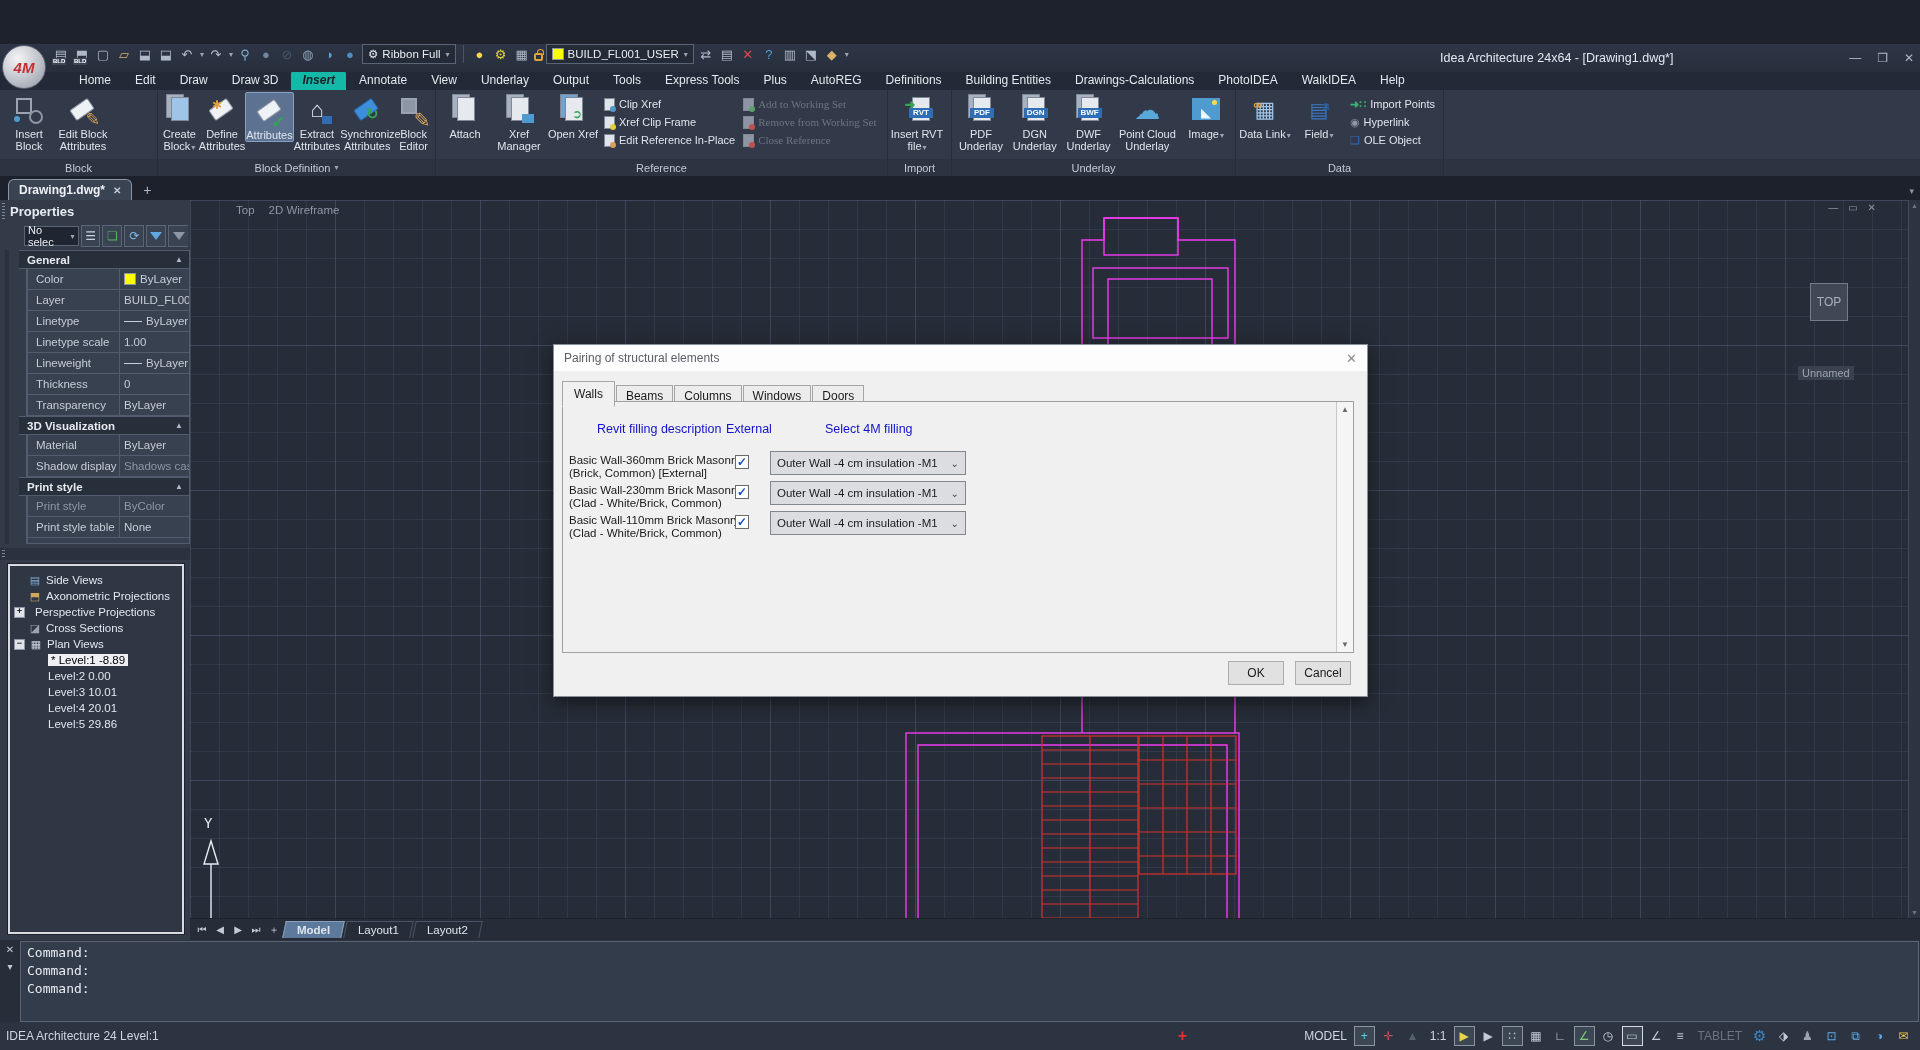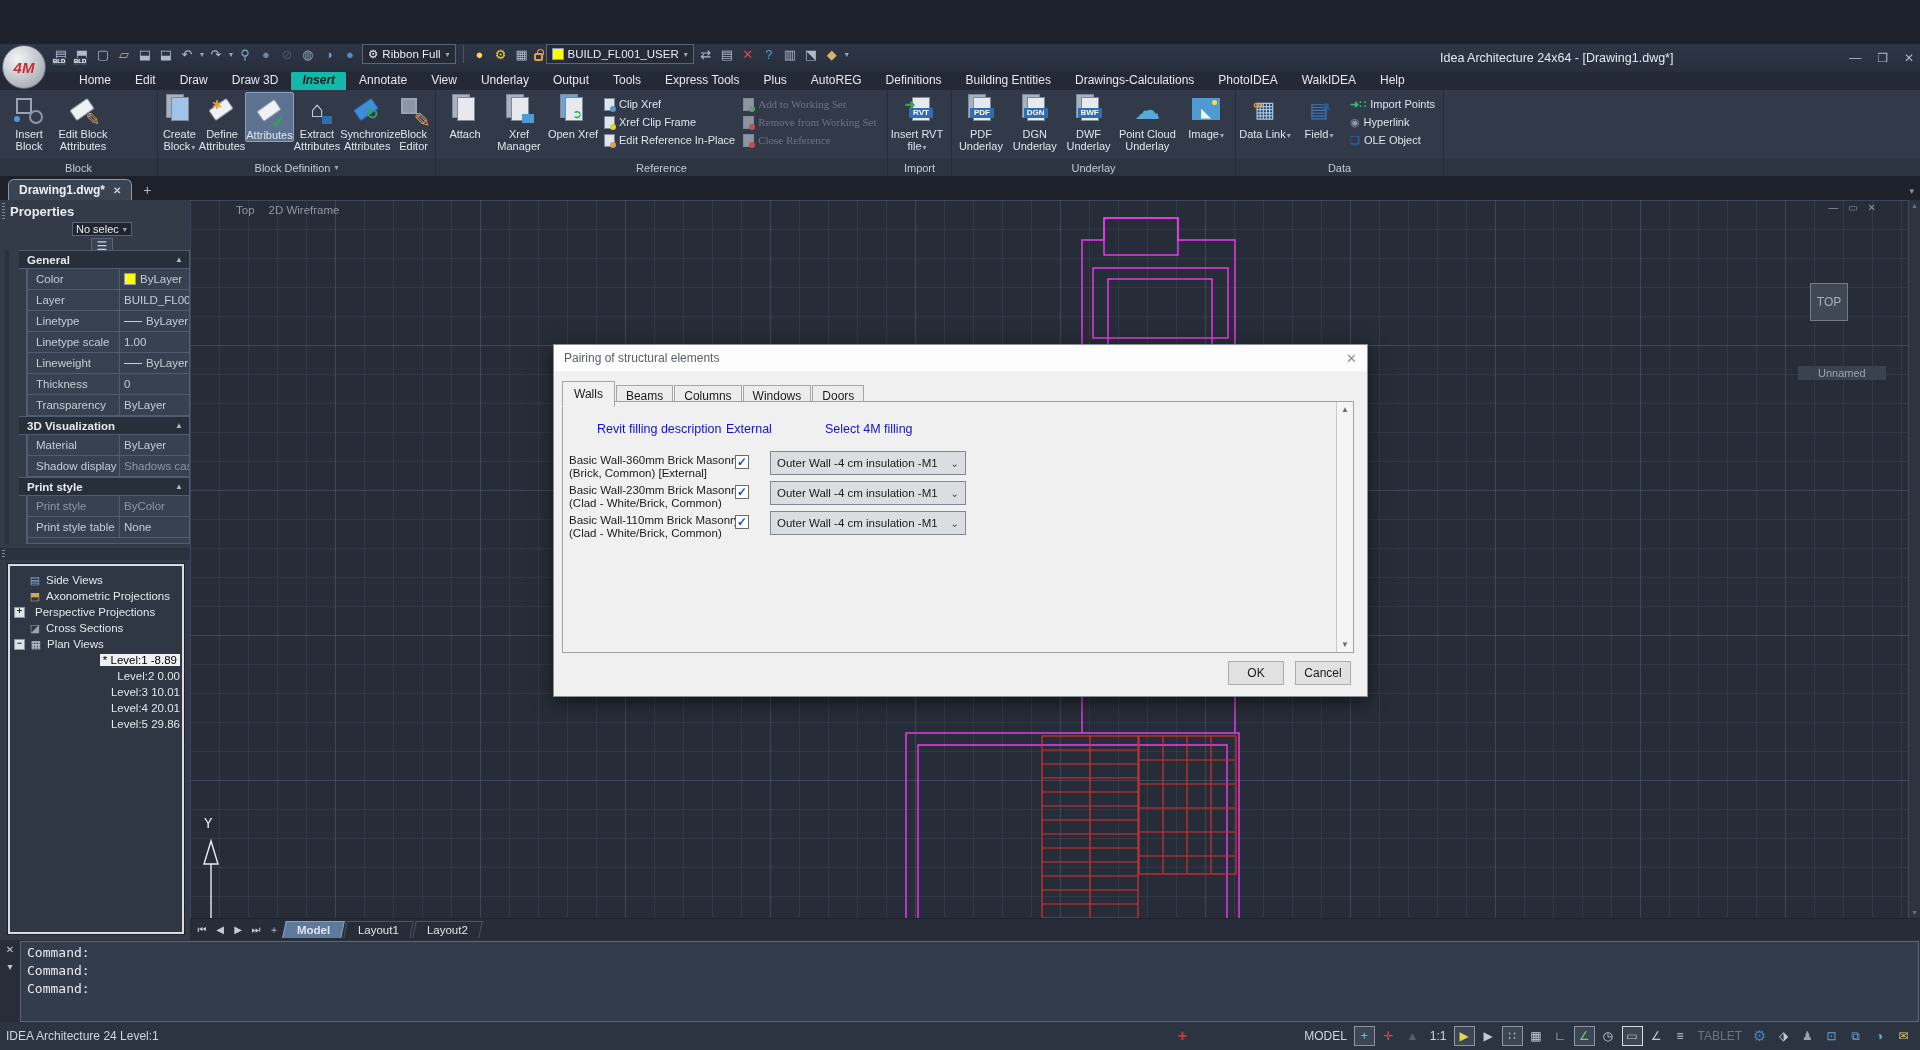--- a/index.html
+++ b/index.html
@@ -87,21 +87,21 @@
   .dcaret { position:absolute; right:6px; bottom:4px; color:#8d96a5; font-size:9px; }
 
   
   .main { flex:1; display:flex; min-height:0; }
   .leftcol { width:190px; flex:0 0 auto; background:#333b49; display:flex; flex-direction:column; }
 
   .props-title { height:22px; display:flex; align-items:center; padding-left:10px; font-size:13px;
     font-weight:bold; color:#e8ecf2; position:relative; }
   .props-title:before { content:""; position:absolute; left:2px; top:3px; bottom:3px; width:3px;
     background:repeating-linear-gradient(#7e8896 0 1px, transparent 1px 3px); }
-  .props-toolbar { height:28px; display:flex; align-items:center; gap:2px; padding:0 2px 0 16px;flex-direction:column; }
+  .props-toolbar { height:28px; display:flex; align-items:center; gap:2px; padding:0 2px 0 24px; }
   .pcombo { width:60px; height:20px; background:#1f2631; border:1px solid #5a6578; color:#e8ecf2;
     font-size:11px; display:flex; align-items:center; padding:0 3px; gap:3px; }
   .pbtn { width:22px; height:22px; border:1px solid #5a6578; background:#3a4351; display:flex;
     align-items:center; justify-content:center; font-size:12px; color:#c8d0dc; }
   .funnel { width:0; height:0; border-left:6px solid transparent; border-right:6px solid transparent;
     border-top:8px solid #5fa8e0; }
   .funnel.gray { border-top-color:#8d96a5; }
 
   .pgrid { margin-left:26px; border-left:1px solid #515d6e; position:relative; }
   .pgrid:before { content:""; position:absolute; left:-22px; top:0; bottom:0; width:4px;
@@ -125,39 +125,39 @@
 
   .treebox { margin:4px 6px 6px 8px; flex:1; background:#2f3744; border:2px solid #d8dce2;
     outline:1px solid #1d222c; padding:6px 2px 2px 4px; overflow:hidden; }
   .trow { height:16px; display:flex; align-items:center; gap:4px; font-size:11.5px; color:#e2e7ee;
     white-space:nowrap; }
   .trow .exp { width:11px; height:11px; background:#dfe3e8; border:1px solid #8d96a5; color:#1a1f28;
     font:bold 9px/9px "Liberation Mono","DejaVu Sans Mono",monospace; display:flex; align-items:center;
     justify-content:center; flex:0 0 auto; }
   .trow .tico { width:14px; text-align:center; font-size:11px; flex:0 0 auto; }
   .trow .sel { background:#eef0f3; color:#000; padding:0 3px; }
-  .trow.child { padding-left:34px;justify-content:flex-end; }
+  .trow.child { padding-left:34px; }
   .trow.toplevel { padding-left:14px; }
 
   
   .canvascol { flex:1; display:flex; flex-direction:column; min-width:0; }
   .canvas { position:relative; flex:1; background:#272d38; overflow:hidden;
     background-image:
       linear-gradient(rgba(96,108,138,0.28) 1px, transparent 1px),
       linear-gradient(90deg, rgba(96,108,138,0.28) 1px, transparent 1px),
       linear-gradient(rgba(70,80,104,0.35) 1px, transparent 1px),
       linear-gradient(90deg, rgba(70,80,104,0.35) 1px, transparent 1px);
     background-size:145px 145px, 145px 145px, 29px 29px, 29px 29px; }
   .vplabels { position:absolute; left:46px; top:4px; display:flex; gap:14px; font-size:11.5px; color:#8d96a5; }
   .vpctl { position:absolute; right:44px; top:2px; display:flex; gap:10px; font-size:10px; color:#8d96a5; }
   .viewcube { position:absolute; left:1620px; top:83px; width:38px; height:38px; background:#3f4854;
     border:1px solid #727c8a; color:#a8b0bc; display:flex; align-items:center; justify-content:center;
     font-size:12px; }
   .namedview { position:absolute; left:1608px; top:166px; background:#39424e; color:#9aa3af;
-    font-size:11px; padding:1px 20px; }
+    font-size:11px; padding:1px 4px; }
   .cscroll { position:absolute; right:0; top:0; bottom:0; width:12px; background:#2d3440;
     border-left:1px solid #434c5c; display:flex; flex-direction:column; align-items:center;
     justify-content:space-between; color:#6b7484; font-size:7px; padding:2px 0; }
 
   .layouttabs { height:22px; background:#272d38; display:flex; align-items:center; gap:2px;
     padding-left:4px; font-size:11.5px; color:#dfe4ec; flex:0 0 auto; border-top:1px solid #1d222c; }
   .lnav { width:16px; text-align:center; color:#c3cad6; font-size:10px; }
   .ltab { padding:2px 12px; transform:skewX(-12deg); border:1px solid #4a5466; border-bottom:none; }
   .ltab span { display:inline-block; transform:skewX(12deg); }
   .ltab.active { background:#5d7a9c; font-weight:bold; border-color:#8aa0c0; }

